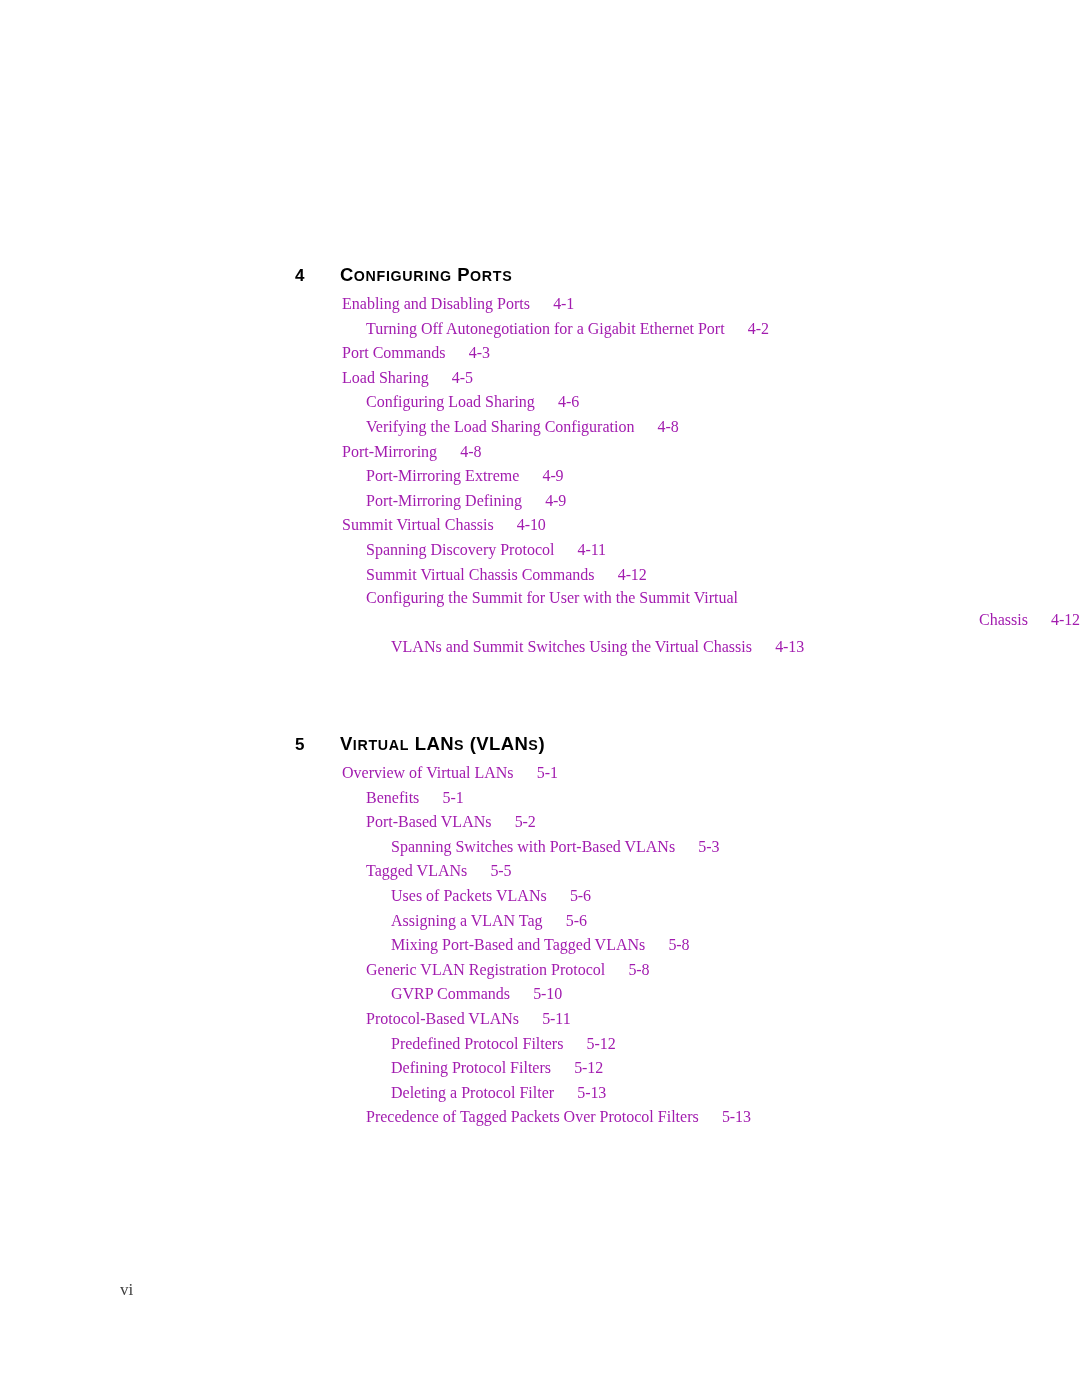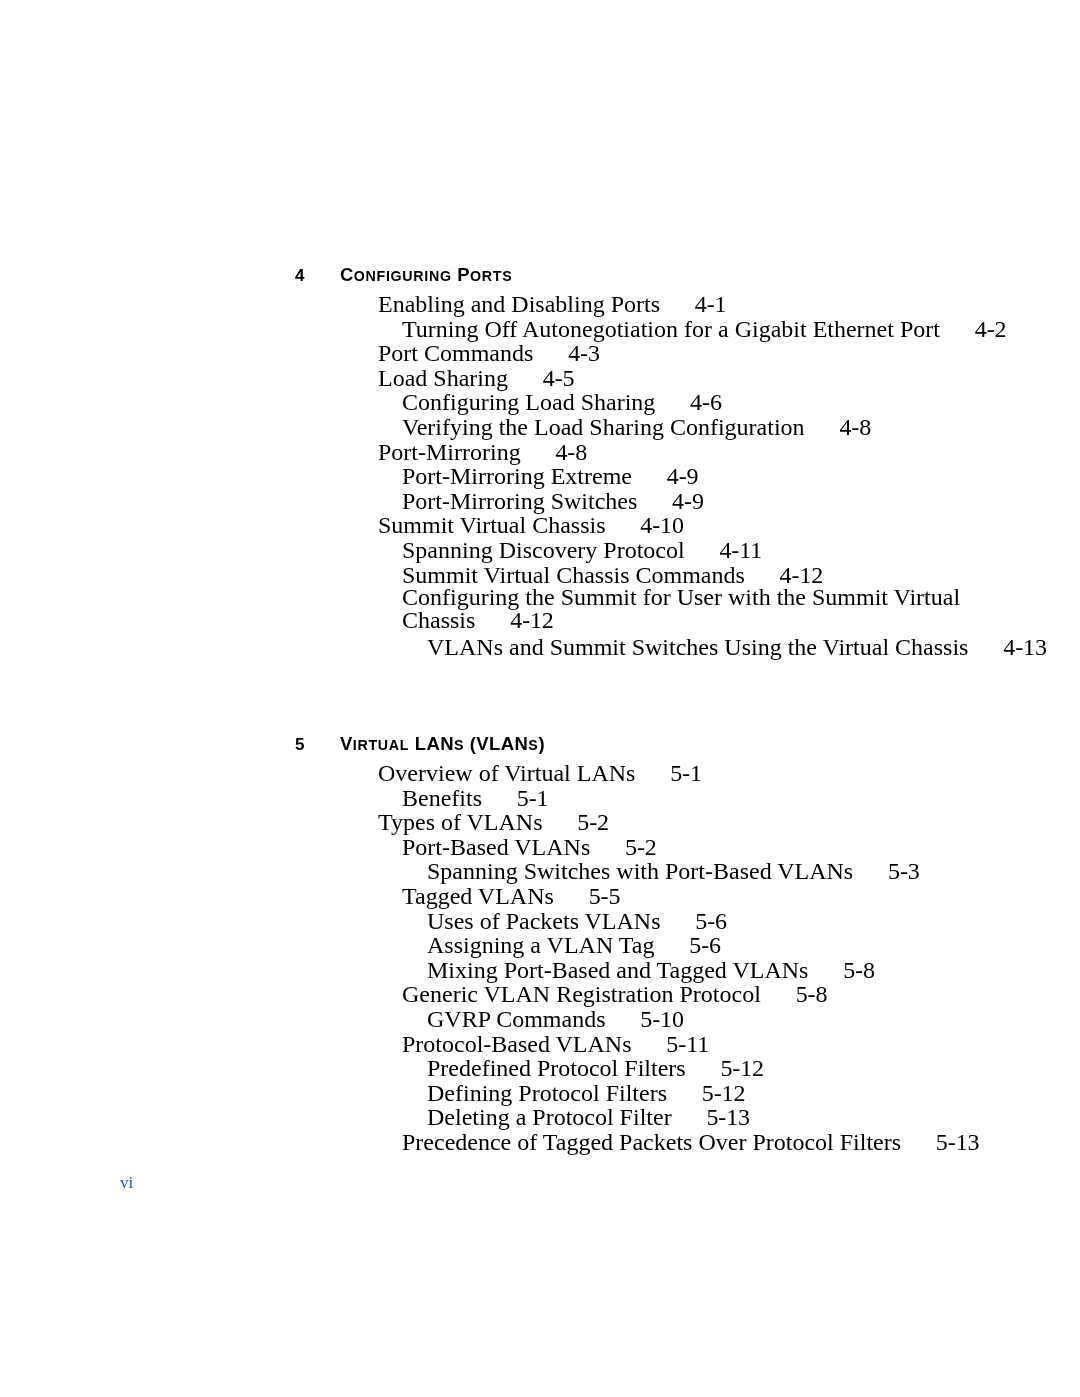--- a/index.html
+++ b/index.html
@@ -58,51 +58,50 @@
 
   
   .toc-list {
     position: absolute;
     left: 0;
     width: 100%;
   }
   .entry {
     position: relative;
     height: 24.6px;
-    font-size: 24px;
+    font-size: 16px;
     line-height: 24.6px;
-    color: #000000;
+    color: #a21caf;
     white-space: nowrap;
-    margin-left: 36px;
   }
   .entry .etitle {
     display: inline;
   }
   .entry .epage {
     display: inline;
     padding-left: 1.45em;
     letter-spacing: -0.1px;
   }
 
   
   .lvl1 { padding-left: 342px; }
   .lvl2 { padding-left: 366px; }
   .lvl3 { padding-left: 391px; }
 
   
   .entry.wrap-top { height: 21px; line-height: 21px; }
-  .entry.wrap-bot { height: 27px; line-height: 24px; }
+  .entry.wrap-bot { height: 27px; line-height: 24px; text-align: right; }
 
   
   .folio {
     position: absolute;
     left: 120px;
-    top: 1173px;
+    top: 1280px;
     font-size: 17px;
-    color: #1d4ed8;
+    color: #404040;
   }
 </style>
 </head>
 <body>
 
 <div class="page">
 
   <div class="chapter" id="chapter-0" style="top:262px;">
     <div class="chapter-head">
       <span class="chapter-num">4</span>
@@ -110,39 +109,38 @@
     </div>
     <div class="toc-list" id="toc-list-0">
         <div class="entry lvl1"><span class="etitle">Enabling and Disabling Ports</span><span class="epage">4-1</span></div>
         <div class="entry lvl2"><span class="etitle">Turning Off Autonegotiation for a Gigabit Ethernet Port</span><span class="epage">4-2</span></div>
         <div class="entry lvl1"><span class="etitle">Port Commands</span><span class="epage">4-3</span></div>
         <div class="entry lvl1"><span class="etitle">Load Sharing</span><span class="epage">4-5</span></div>
         <div class="entry lvl2"><span class="etitle">Configuring Load Sharing</span><span class="epage">4-6</span></div>
         <div class="entry lvl2"><span class="etitle">Verifying the Load Sharing Configuration</span><span class="epage">4-8</span></div>
         <div class="entry lvl1"><span class="etitle">Port-Mirroring</span><span class="epage">4-8</span></div>
         <div class="entry lvl2"><span class="etitle">Port-Mirroring Extreme</span><span class="epage">4-9</span></div>
-        <div class="entry lvl2"><span class="etitle">Port-Mirroring Switches</span><span class="epage">4-9</span></div>
+        <div class="entry lvl2"><span class="etitle">Port-Mirroring Defining</span><span class="epage">4-9</span></div>
         <div class="entry lvl1"><span class="etitle">Summit Virtual Chassis</span><span class="epage">4-10</span></div>
         <div class="entry lvl2"><span class="etitle">Spanning Discovery Protocol</span><span class="epage">4-11</span></div>
         <div class="entry lvl2"><span class="etitle">Summit Virtual Chassis Commands</span><span class="epage">4-12</span></div>
         <div class="entry lvl2 wrap-top"><span class="etitle">Configuring the Summit for User with the Summit Virtual</span></div>
         <div class="entry lvl2 wrap-bot"><span class="etitle">Chassis</span><span class="epage">4-12</span></div>
         <div class="entry lvl3"><span class="etitle">VLANs and Summit Switches Using the Virtual Chassis</span><span class="epage">4-13</span></div>
       </div>
   </div>
 
   <div class="chapter" id="chapter-1" style="top:731px;">
     <div class="chapter-head">
       <span class="chapter-num">5</span>
       <span class="chapter-title"><span>V</span><span class="sc">IRTUAL</span><span> LAN</span><span class="sc">S</span><span> (VLAN</span><span class="sc">S</span><span>)</span></span>
     </div>
     <div class="toc-list" id="toc-list-1">
         <div class="entry lvl1"><span class="etitle">Overview of Virtual LANs</span><span class="epage">5-1</span></div>
         <div class="entry lvl2"><span class="etitle">Benefits</span><span class="epage">5-1</span></div>
-        <div class="entry lvl1"><span class="etitle">Types of VLANs</span><span class="epage">5-2</span></div>
         <div class="entry lvl2"><span class="etitle">Port-Based VLANs</span><span class="epage">5-2</span></div>
         <div class="entry lvl3"><span class="etitle">Spanning Switches with Port-Based VLANs</span><span class="epage">5-3</span></div>
         <div class="entry lvl2"><span class="etitle">Tagged VLANs</span><span class="epage">5-5</span></div>
         <div class="entry lvl3"><span class="etitle">Uses of Packets VLANs</span><span class="epage">5-6</span></div>
         <div class="entry lvl3"><span class="etitle">Assigning a VLAN Tag</span><span class="epage">5-6</span></div>
         <div class="entry lvl3"><span class="etitle">Mixing Port-Based and Tagged VLANs</span><span class="epage">5-8</span></div>
         <div class="entry lvl2"><span class="etitle">Generic VLAN Registration Protocol</span><span class="epage">5-8</span></div>
         <div class="entry lvl3"><span class="etitle">GVRP Commands</span><span class="epage">5-10</span></div>
         <div class="entry lvl2"><span class="etitle">Protocol-Based VLANs</span><span class="epage">5-11</span></div>
         <div class="entry lvl3"><span class="etitle">Predefined Protocol Filters</span><span class="epage">5-12</span></div>

